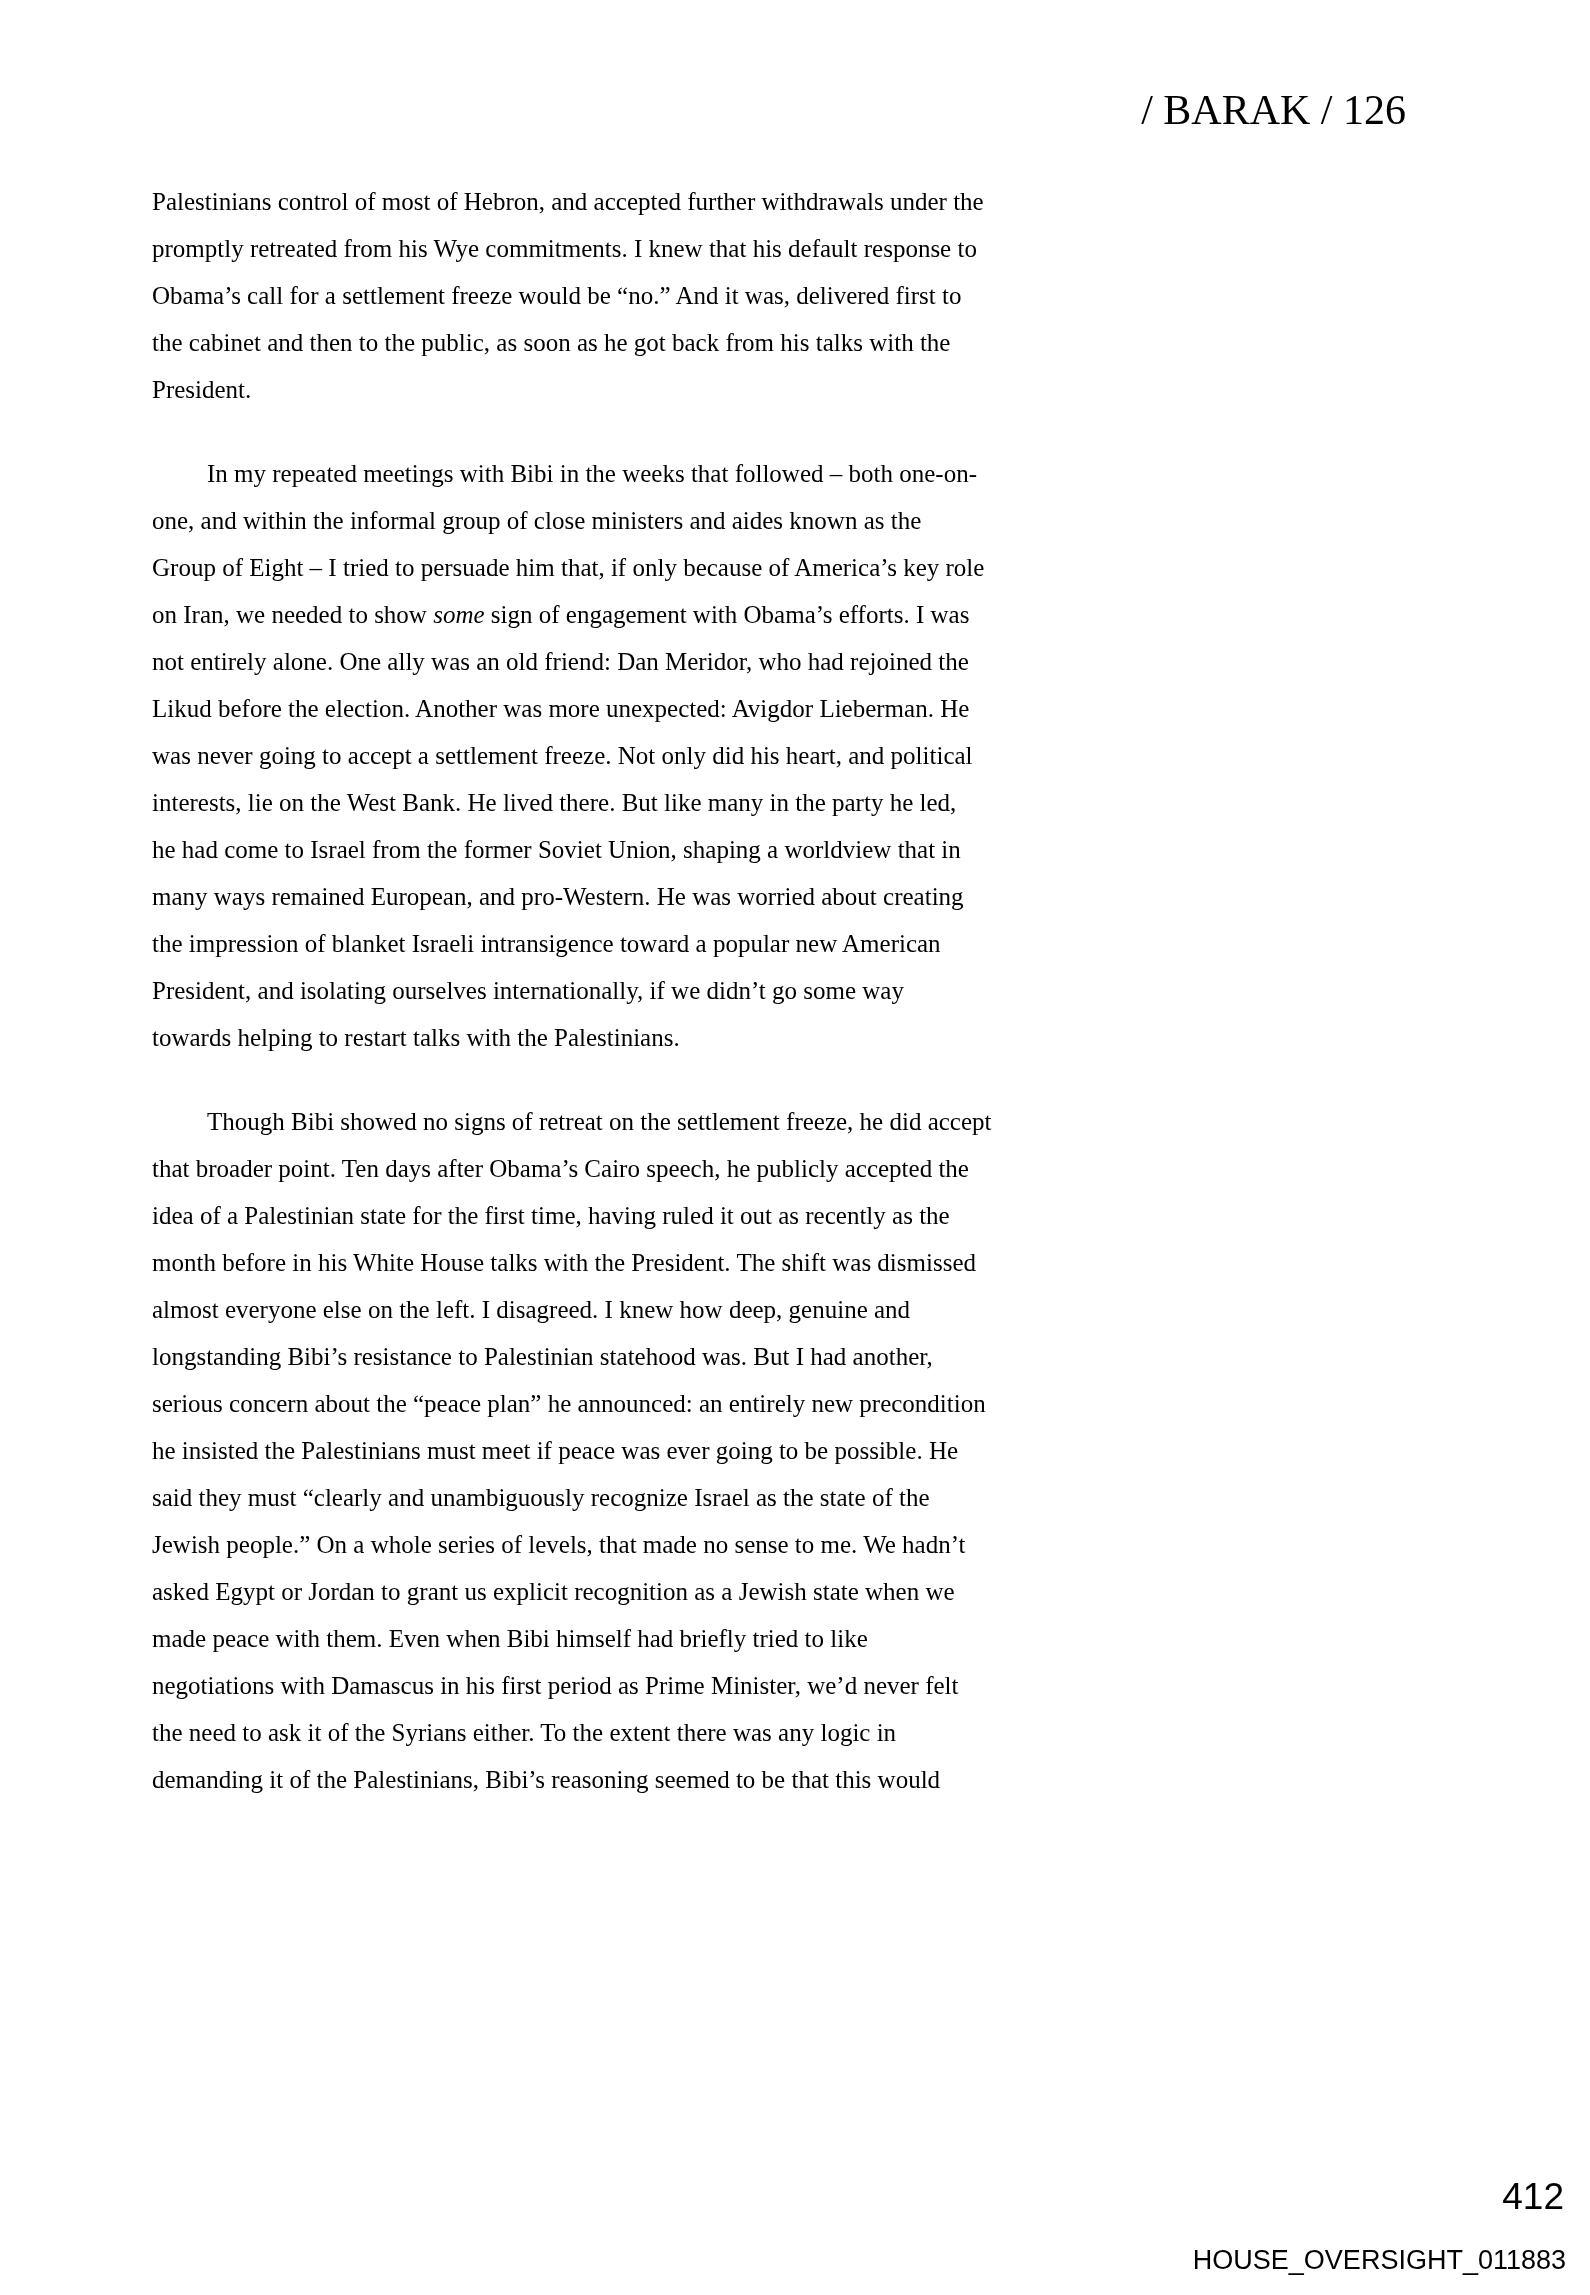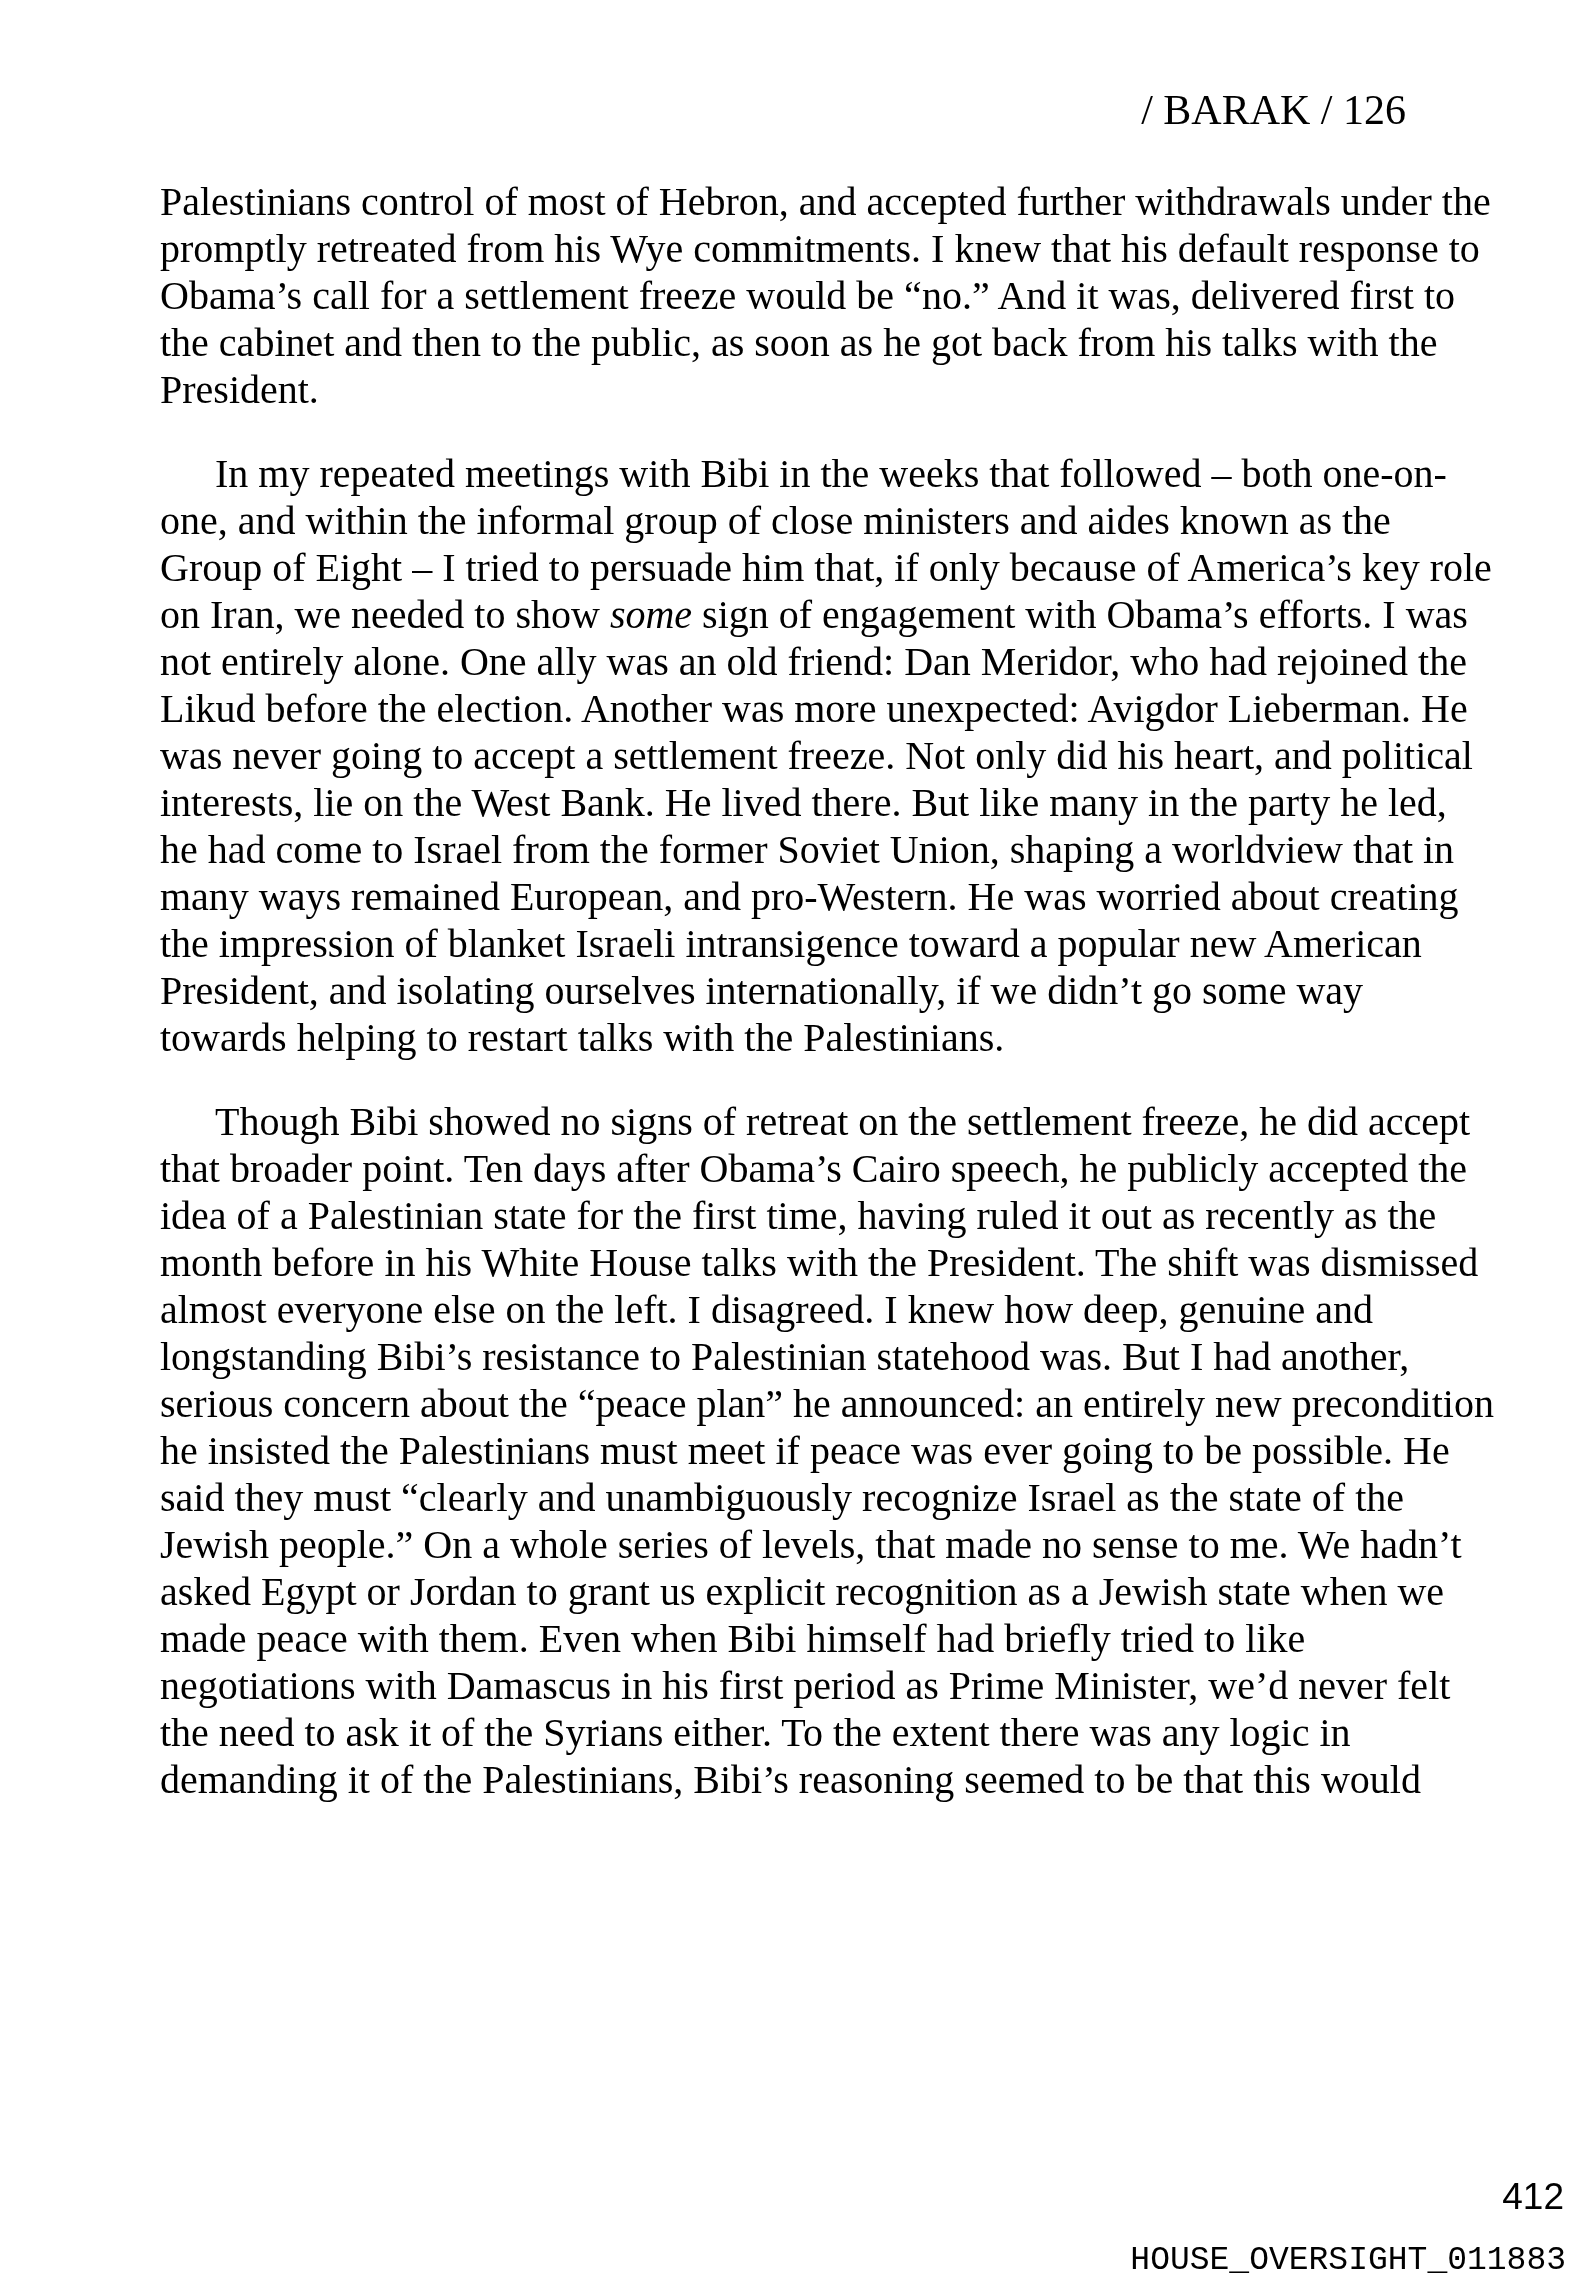--- a/index.html
+++ b/index.html
@@ -19,24 +19,24 @@
   .running-header {
     position: absolute;
     top: 94px;
     right: 185px;
     font-size: 42px;
     line-height: 33px;
     white-space: nowrap;
   }
   .body-text {
     position: absolute;
-    left: 160px;
+    left: 152px;
     top: 178px;
     width: 1303px;
-    font-size: 40px;
+    font-size: 25px;
     line-height: 47px;
   }
   .para {
     margin: 0 0 37px 0;
   }
   .para:last-child {
     margin-bottom: 0;
   }
   .para.indent .line:first-child {
     text-indent: 55px;
@@ -53,22 +53,22 @@
     right: 27px;
     font-family: "Liberation Sans", sans-serif;
     font-size: 37px;
     line-height: 40px;
     white-space: nowrap;
   }
   .bates-stamp {
     position: absolute;
     top: 2242px;
     right: 25px;
-    font-family: Liberation Mono, monospace;
-    font-size: 33px;
+    font-family: Liberation Sans, sans-serif;
+    font-size: 27px;
     line-height: 37px;
     white-space: nowrap;
   }
 </style>
 </head>
 <body>
 
 <div class="page">
 
   <div class="running-header">/ BARAK / 126</div>

